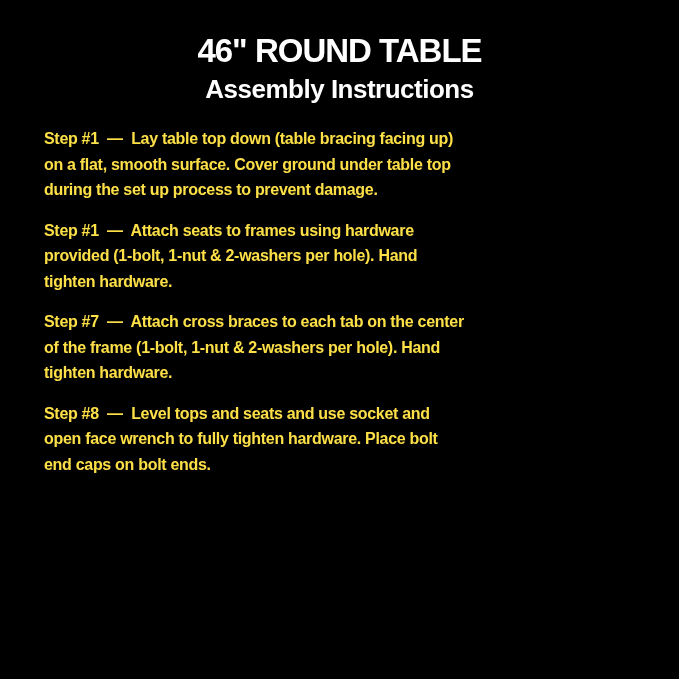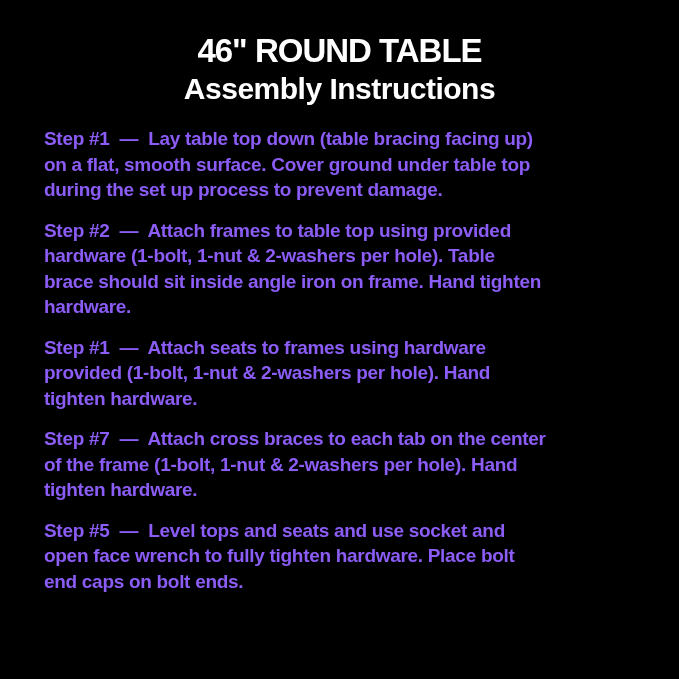--- a/index.html
+++ b/index.html
@@ -30,62 +30,58 @@
   }
   .title {
     margin: 0;
     font-size: 33px;
     line-height: 40px;
     letter-spacing: -1px;
     color: #ffffff;
   }
   .subtitle {
     margin: 2px 0 0 0;
-    font-size: 30px;
+    font-size: 26px;
     line-height: 32px;
     letter-spacing: -0.5px;
     color: #ffffff;
   }
   .steps {
     margin-top: 21px;
   }
   .step {
     margin: 0 0 15px 0;
-    font-size: 19px;
+    font-size: 16px;
     line-height: 25.5px;
     letter-spacing: -0.3px;
     white-space: pre-wrap;
-    color: #8b5cf6;
+    color: #fde047;
   }
 </style>
 </head>
 <body>
 
 <div class="poster">
   <div class="header">
     <h1 class="title">46" ROUND TABLE</h1>
     <h2 class="subtitle">Assembly Instructions</h2>
   </div>
 
   <div class="steps">
     <p class="step"><span>Step #1</span><span>  —  </span><span>Lay table top down (table bracing facing up)
 on a flat, smooth surface. Cover ground under table top
 during the set up process to prevent damage.</span></p>
 
-    <p class="step"><span>Step #2</span><span>  —  </span><span>Attach frames to table top using provided
-hardware (1-bolt, 1-nut &amp; 2-washers per hole). Table
-brace should sit inside angle iron on frame. Hand tighten
-hardware.</span></p>
 
     <p class="step"><span>Step #1</span><span>  —  </span><span>Attach seats to frames using hardware
 provided (1-bolt, 1-nut &amp; 2-washers per hole). Hand
 tighten hardware.</span></p>
 
     <p class="step"><span>Step #7</span><span>  —  </span><span>Attach cross braces to each tab on the center
 of the frame (1-bolt, 1-nut &amp; 2-washers per hole). Hand
 tighten hardware.</span></p>
 
 
-    <p class="step"><span>Step #5</span><span>  —  </span><span>Level tops and seats and use socket and
+    <p class="step"><span>Step #8</span><span>  —  </span><span>Level tops and seats and use socket and
 open face wrench to fully tighten hardware. Place bolt
 end caps on bolt ends.</span></p>
   </div>
 </div>
 
 </body></html>

